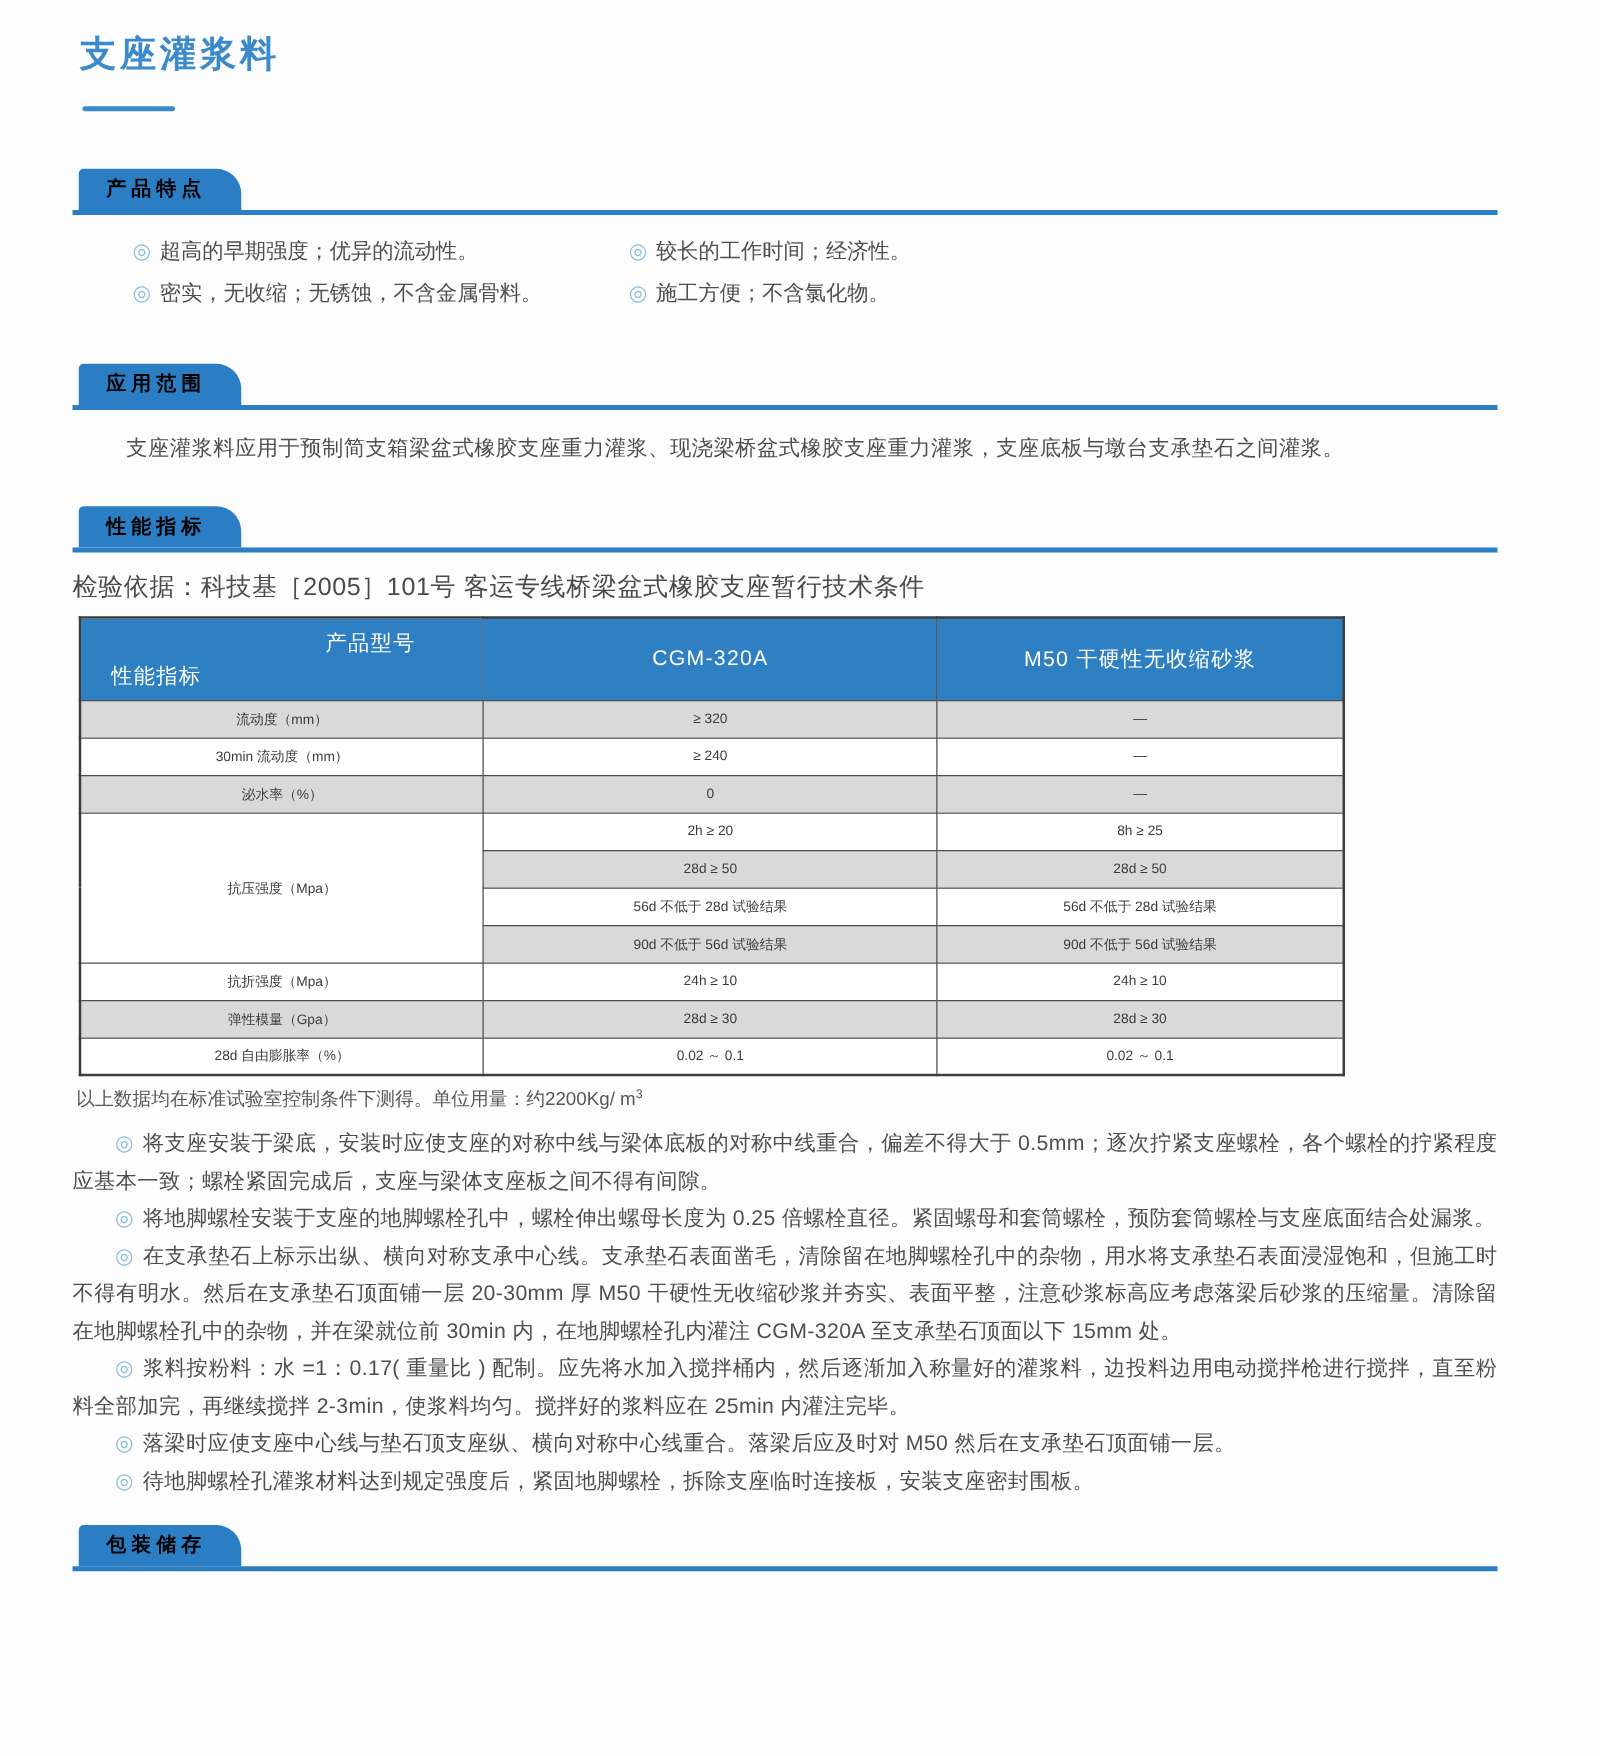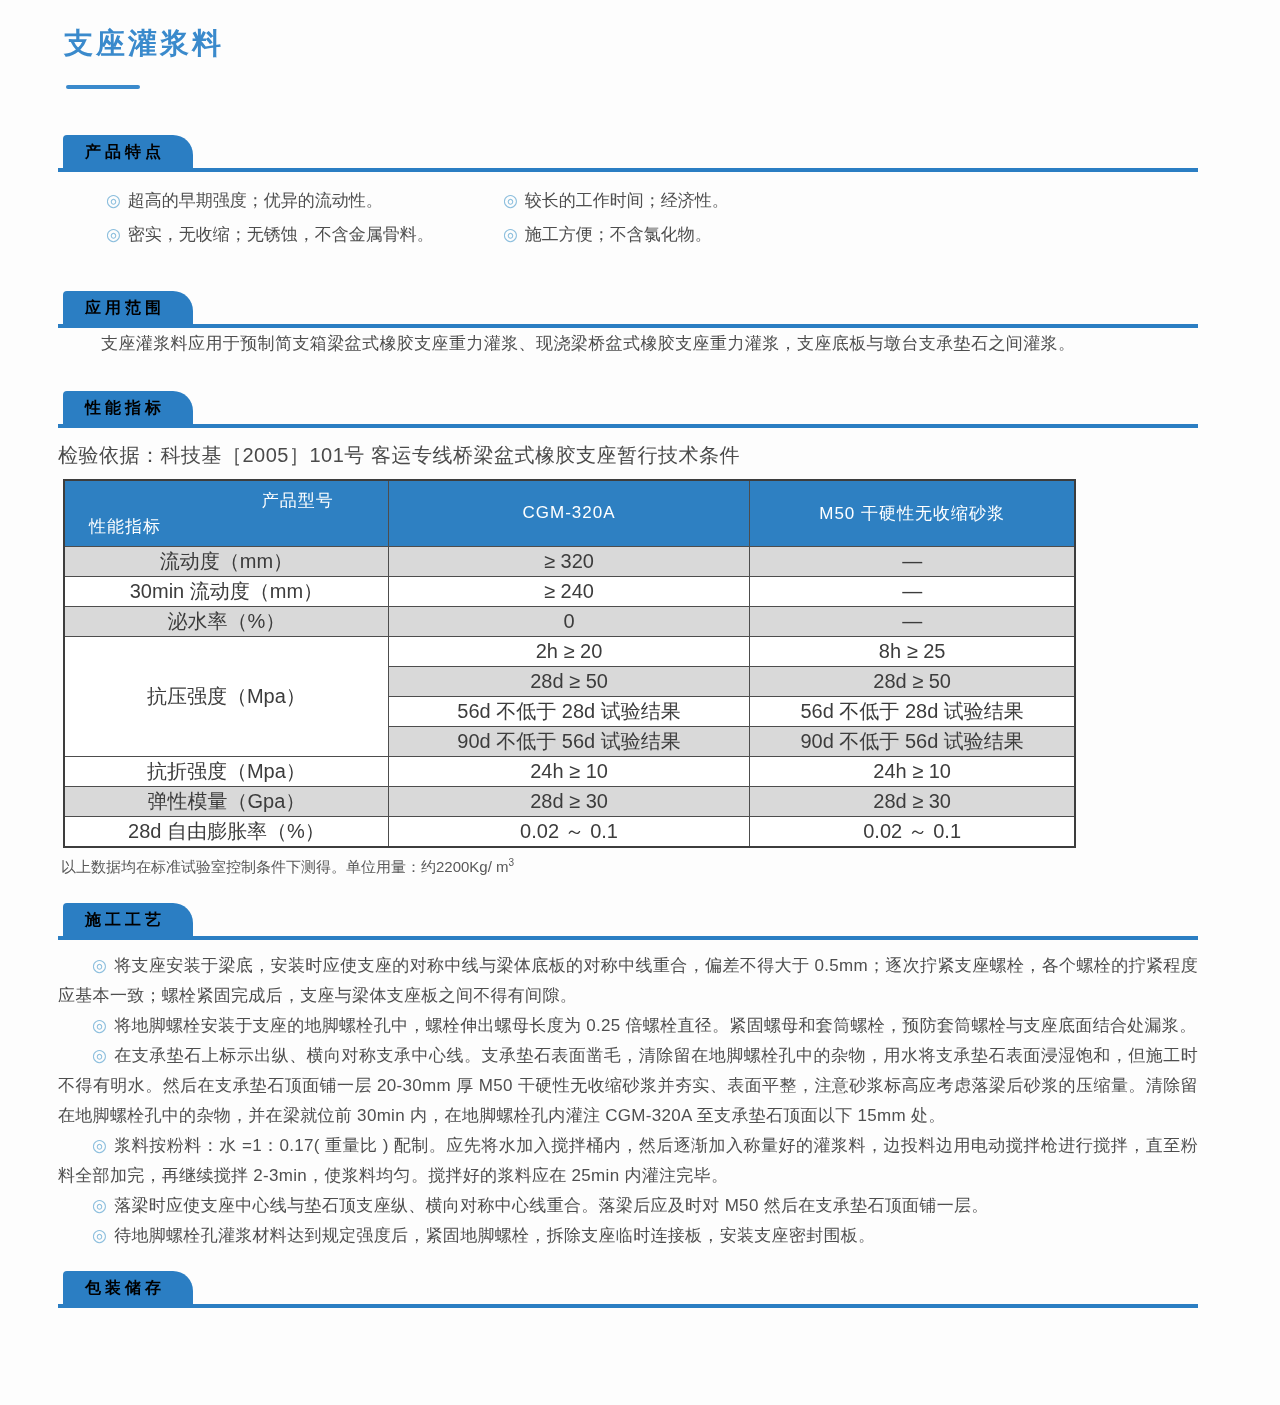--- a/index.html
+++ b/index.html
@@ -34,21 +34,21 @@
   .sec-features .sec-head { margin-top:46px; }
   .feature-grid {
     margin-top:13px; display:grid; grid-template-columns:397px 1fr;
     grid-auto-flow:column; grid-template-rows:repeat(2,auto);
     row-gap:2px;
   }
   .feature-item { font-size:17px; line-height:32px; color:#4e4e4e;margin-left:48px; }
 
   
   .sec-application .sec-head { margin-top:40px; }
-  .app-body { padding-left:43px;font-family:Liberation Mono, monospace; }
+  .app-body { margin-top:14px; padding-left:43px; }
   .app-body p { font-size:17px; line-height:33px; letter-spacing:0.4px; }
 
   
   .sec-performance .sec-head { margin-top:30px; }
   .basis { margin-top:14px; text-align:left; font-size:20px; color:#4a4a4a; letter-spacing:0.5px; }
   table.perf {
     border-collapse:collapse; width:1013px; margin:10px 0 0 5px;
     border:2px solid #3d3d3d;
   }
   table.perf th, table.perf td { border:1px solid #4d4d4d; }
@@ -59,21 +59,21 @@
   th.diag {
     position:relative;
     background:
       linear-gradient(to bottom right,
         rgba(0,0,0,0) calc(50% - 1px), #2c3136 calc(50% - 1px),
         #2c3136 calc(50% + 1px), rgba(0,0,0,0) calc(50% + 1px)) #2e80c2;
   }
   .corner-top { position:absolute; top:8px; right:54px; }
   .corner-bottom { position:absolute; bottom:8px; left:24px; }
   table.perf td {
-    text-align:center; font-size:20px; color:#3c3c3c;
+    text-align:center; font-size:11px; color:#3c3c3c;
     height:30px; padding:1px 6px; background:#ffffff;
   }
   tr.shade td { background:#d9d9d9; }
   td.span-label { background:#ffffff !important; }
   .footnote { margin:9px 0 0 3px; font-size:15px; color:#585858; }
   .footnote sup { font-size:10px; }
 
   
   .sec-process .sec-head { margin-top:26px; }
   .proc-body { margin-top:11px; }
@@ -186,23 +186,20 @@
           <td>0.02 ～ 0.1</td>
           <td>0.02 ～ 0.1</td>
         </tr>
       </tbody>
     </table>
 
     <p class="footnote"><span>以上数据均在标准试验室控制条件下测得。单位用量：约2200Kg/ m</span><sup>3</sup></p>
   </section>
 
   <section class="sec-process">
-    <div class="sec-head">
-      <span class="badge">施工工艺</span>
-    </div>
     <div class="proc-body">
       <p><span class="bullet">◎</span><span>将支座安装于梁底，安装时应使支座的对称中线与梁体底板的对称中线重合，偏差不得大于 0.5mm；逐次拧紧支座螺栓，各个螺栓的拧紧程度应基本一致；螺栓紧固完成后，支座与梁体支座板之间不得有间隙。</span></p>
       <p><span class="bullet">◎</span><span>将地脚螺栓安装于支座的地脚螺栓孔中，螺栓伸出螺母长度为 0.25 倍螺栓直径。紧固螺母和套筒螺栓，预防套筒螺栓与支座底面结合处漏浆。</span></p>
       <p><span class="bullet">◎</span><span>在支承垫石上标示出纵、横向对称支承中心线。支承垫石表面凿毛，清除留在地脚螺栓孔中的杂物，用水将支承垫石表面浸湿饱和，但施工时不得有明水。然后在支承垫石顶面铺一层 20-30mm 厚 M50 干硬性无收缩砂浆并夯实、表面平整，注意砂浆标高应考虑落梁后砂浆的压缩量。清除留在地脚螺栓孔中的杂物，并在梁就位前 30min 内，在地脚螺栓孔内灌注 CGM-320A 至支承垫石顶面以下 15mm 处。</span></p>
       <p><span class="bullet">◎</span><span>浆料按粉料：水 =1：0.17( 重量比 ) 配制。应先将水加入搅拌桶内，然后逐渐加入称量好的灌浆料，边投料边用电动搅拌枪进行搅拌，直至粉料全部加完，再继续搅拌 2-3min，使浆料均匀。搅拌好的浆料应在 25min 内灌注完毕。</span></p>
       <p><span class="bullet">◎</span><span>落梁时应使支座中心线与垫石顶支座纵、横向对称中心线重合。落梁后应及时对 M50 然后在支承垫石顶面铺一层。</span></p>
       <p><span class="bullet">◎</span><span>待地脚螺栓孔灌浆材料达到规定强度后，紧固地脚螺栓，拆除支座临时连接板，安装支座密封围板。</span></p>
     </div>
   </section>
 

